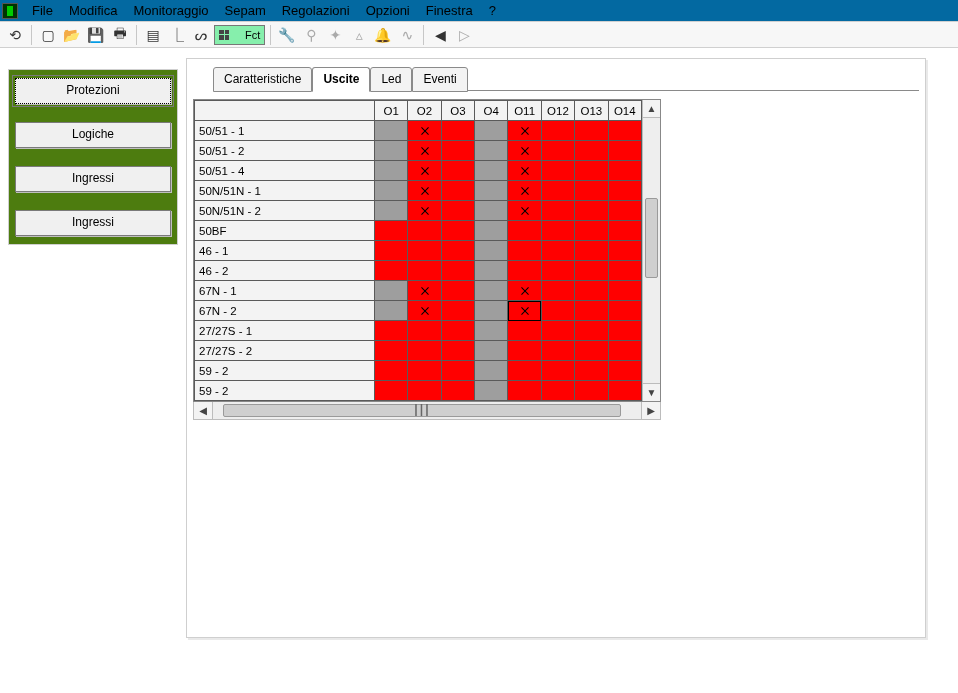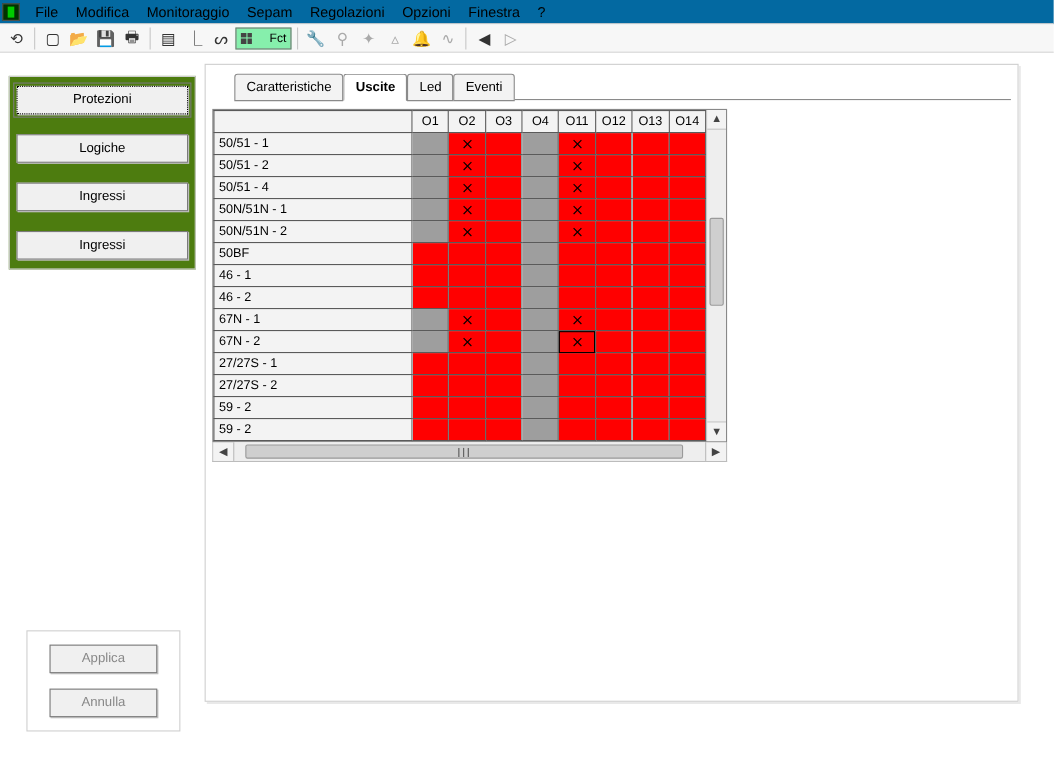--- a/index.html
+++ b/index.html
@@ -278,21 +278,21 @@
     position:absolute;
     left:10px; right:20px; top:2px; bottom:2px;
     background:#cfcfcf;
     border:1px solid #9a9a9a;
     border-radius:2px;
     display:flex;align-items:center;justify-content:center;
     color:#666;
   }
   .hscroll .thumb .grip{
     letter-spacing:1px;
-    font-size:12px;
+    font-size:16px;
   }
 
 </style>
 </head>
 <body>
 
 <div class="menubar">
   <div class="app-icon-box">
       <span></span>
     </div>
@@ -344,24 +344,20 @@
 
   <div class="left-panel">
     <div class="nav-group" id="nav-group">
         <div class="nav-btn active">Protezioni</div>
         <div class="nav-btn">Logiche</div>
         <div class="nav-btn">Ingressi</div>
         <div class="nav-btn">Ingressi</div>
       </div>
   </div>
 
-  <div class="bottom-actions">
-    <div class="nav-btn">Applica</div>
-    <div class="nav-btn">Annulla</div>
-  </div>
 
   <div class="content-panel">
 
     <div class="tabstrip" id="tabstrip">
         <div class="tab">Caratteristiche</div>
         <div class="tab active">Uscite</div>
         <div class="tab">Led</div>
         <div class="tab">Eventi</div>
         <div class="spacer"></div>
       </div>

